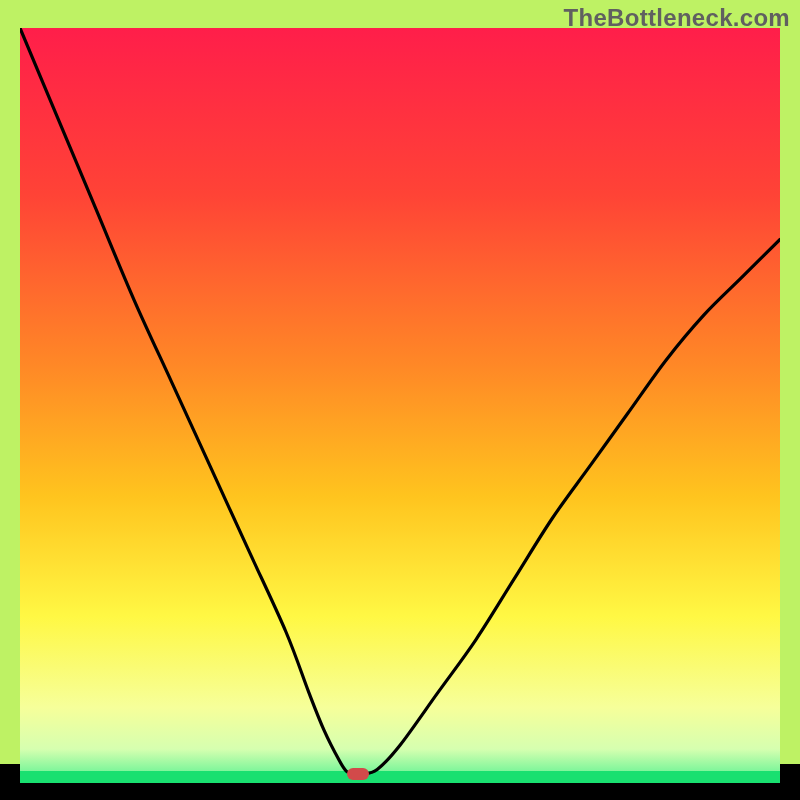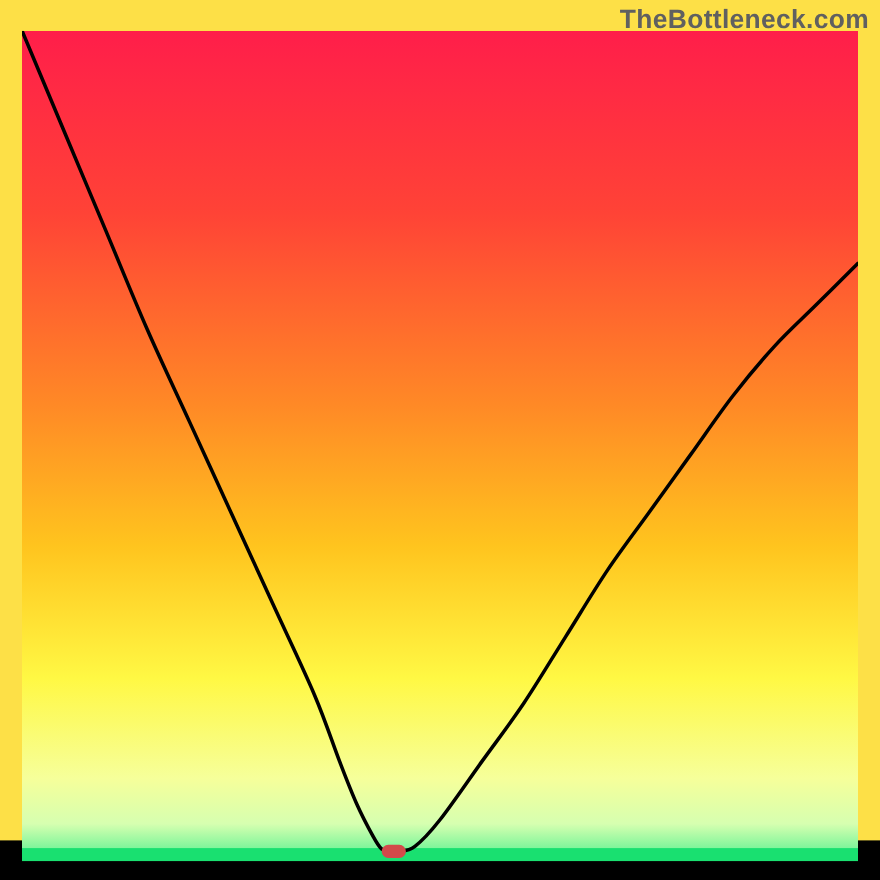--- a/index.html
+++ b/index.html
@@ -8,21 +8,21 @@
     width: 800px;
     height: 800px;
     background: #000000;
     overflow: hidden;
     font-family: Arial, Helvetica, sans-serif;
   }
   .frame {
     position: relative;
     width: 800px;
     height: 764px;
-    background: #fde047;
+    background: #bef264;
   }
   .watermark {
     position: absolute;
     top: 4px;
     right: 10px;
     color: #606060;
     font-size: 24px;
     font-weight: 600;
     letter-spacing: 0.3px;
     z-index: 10;

